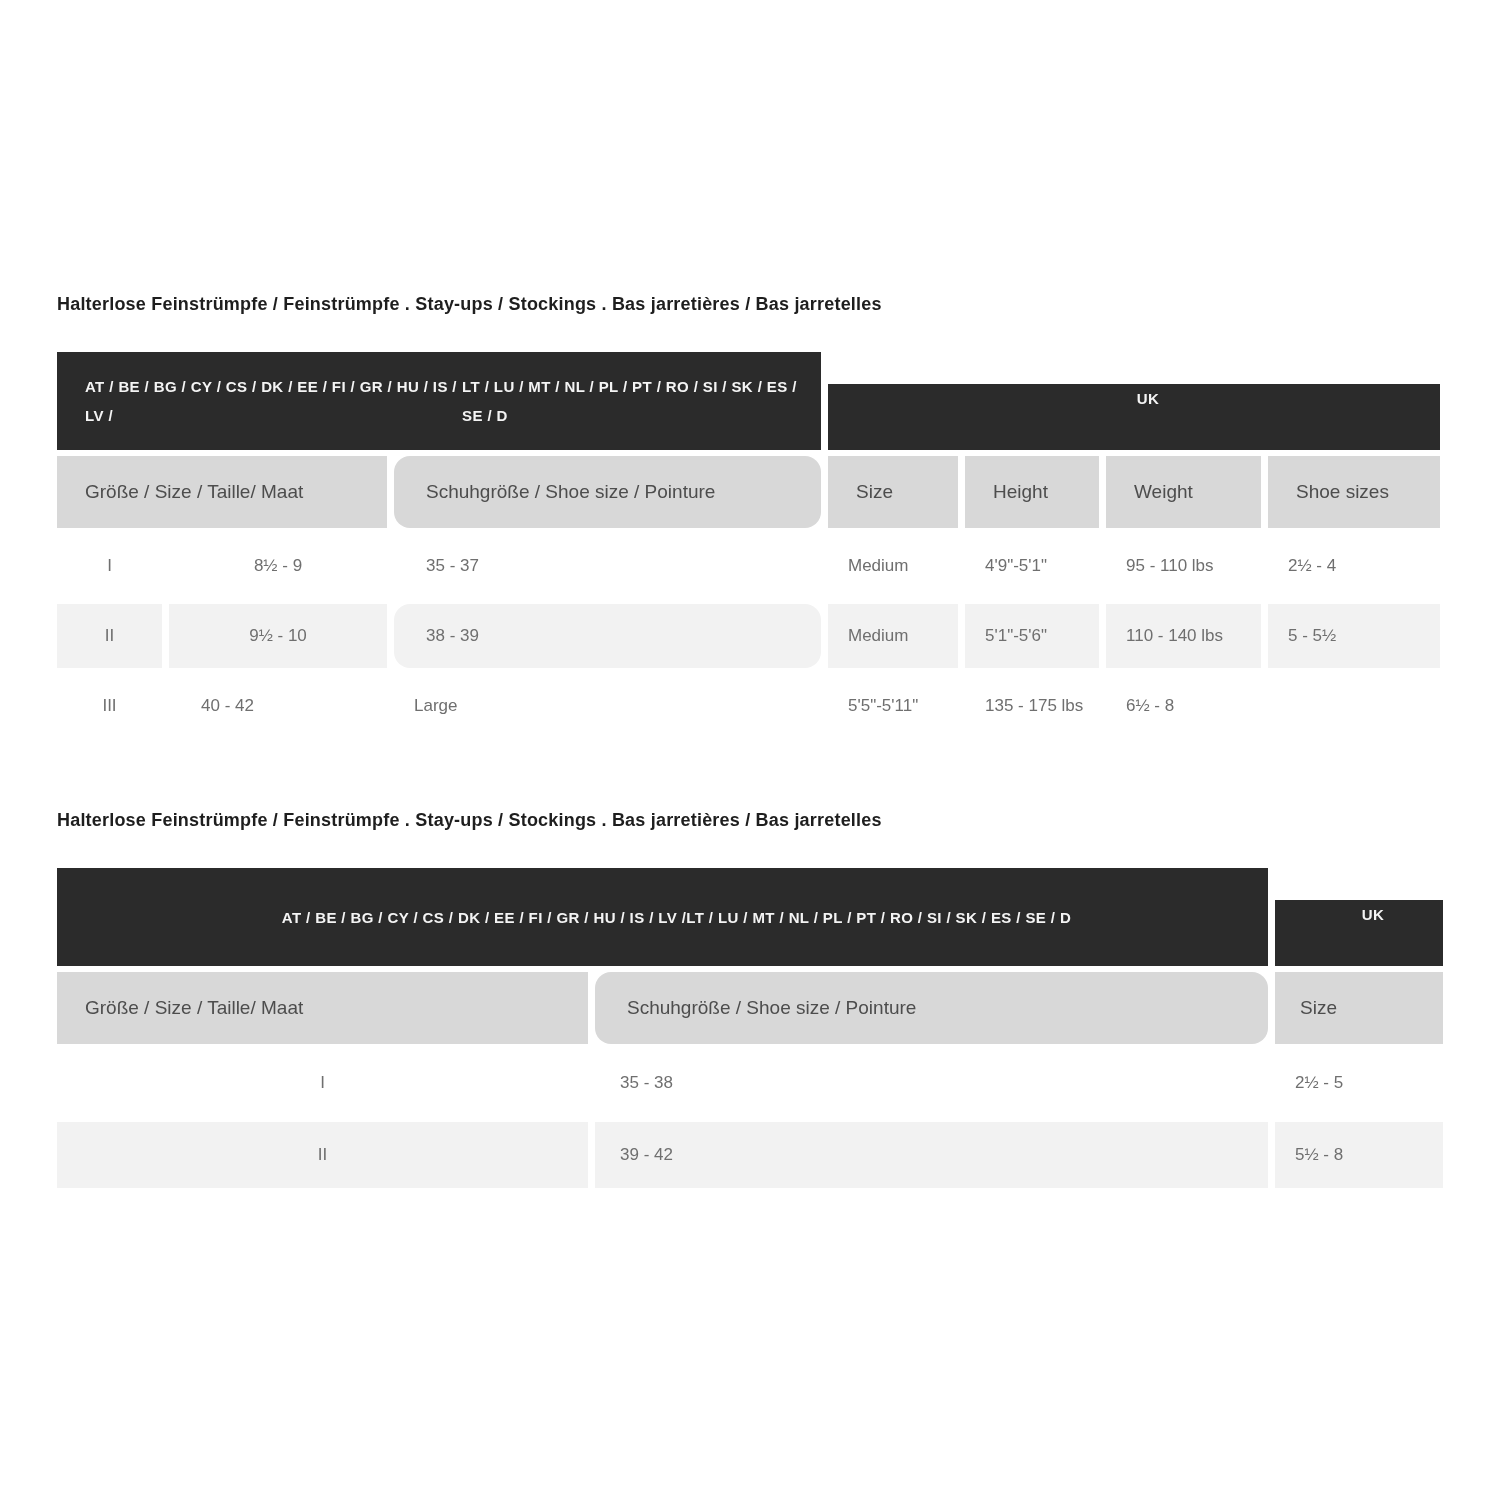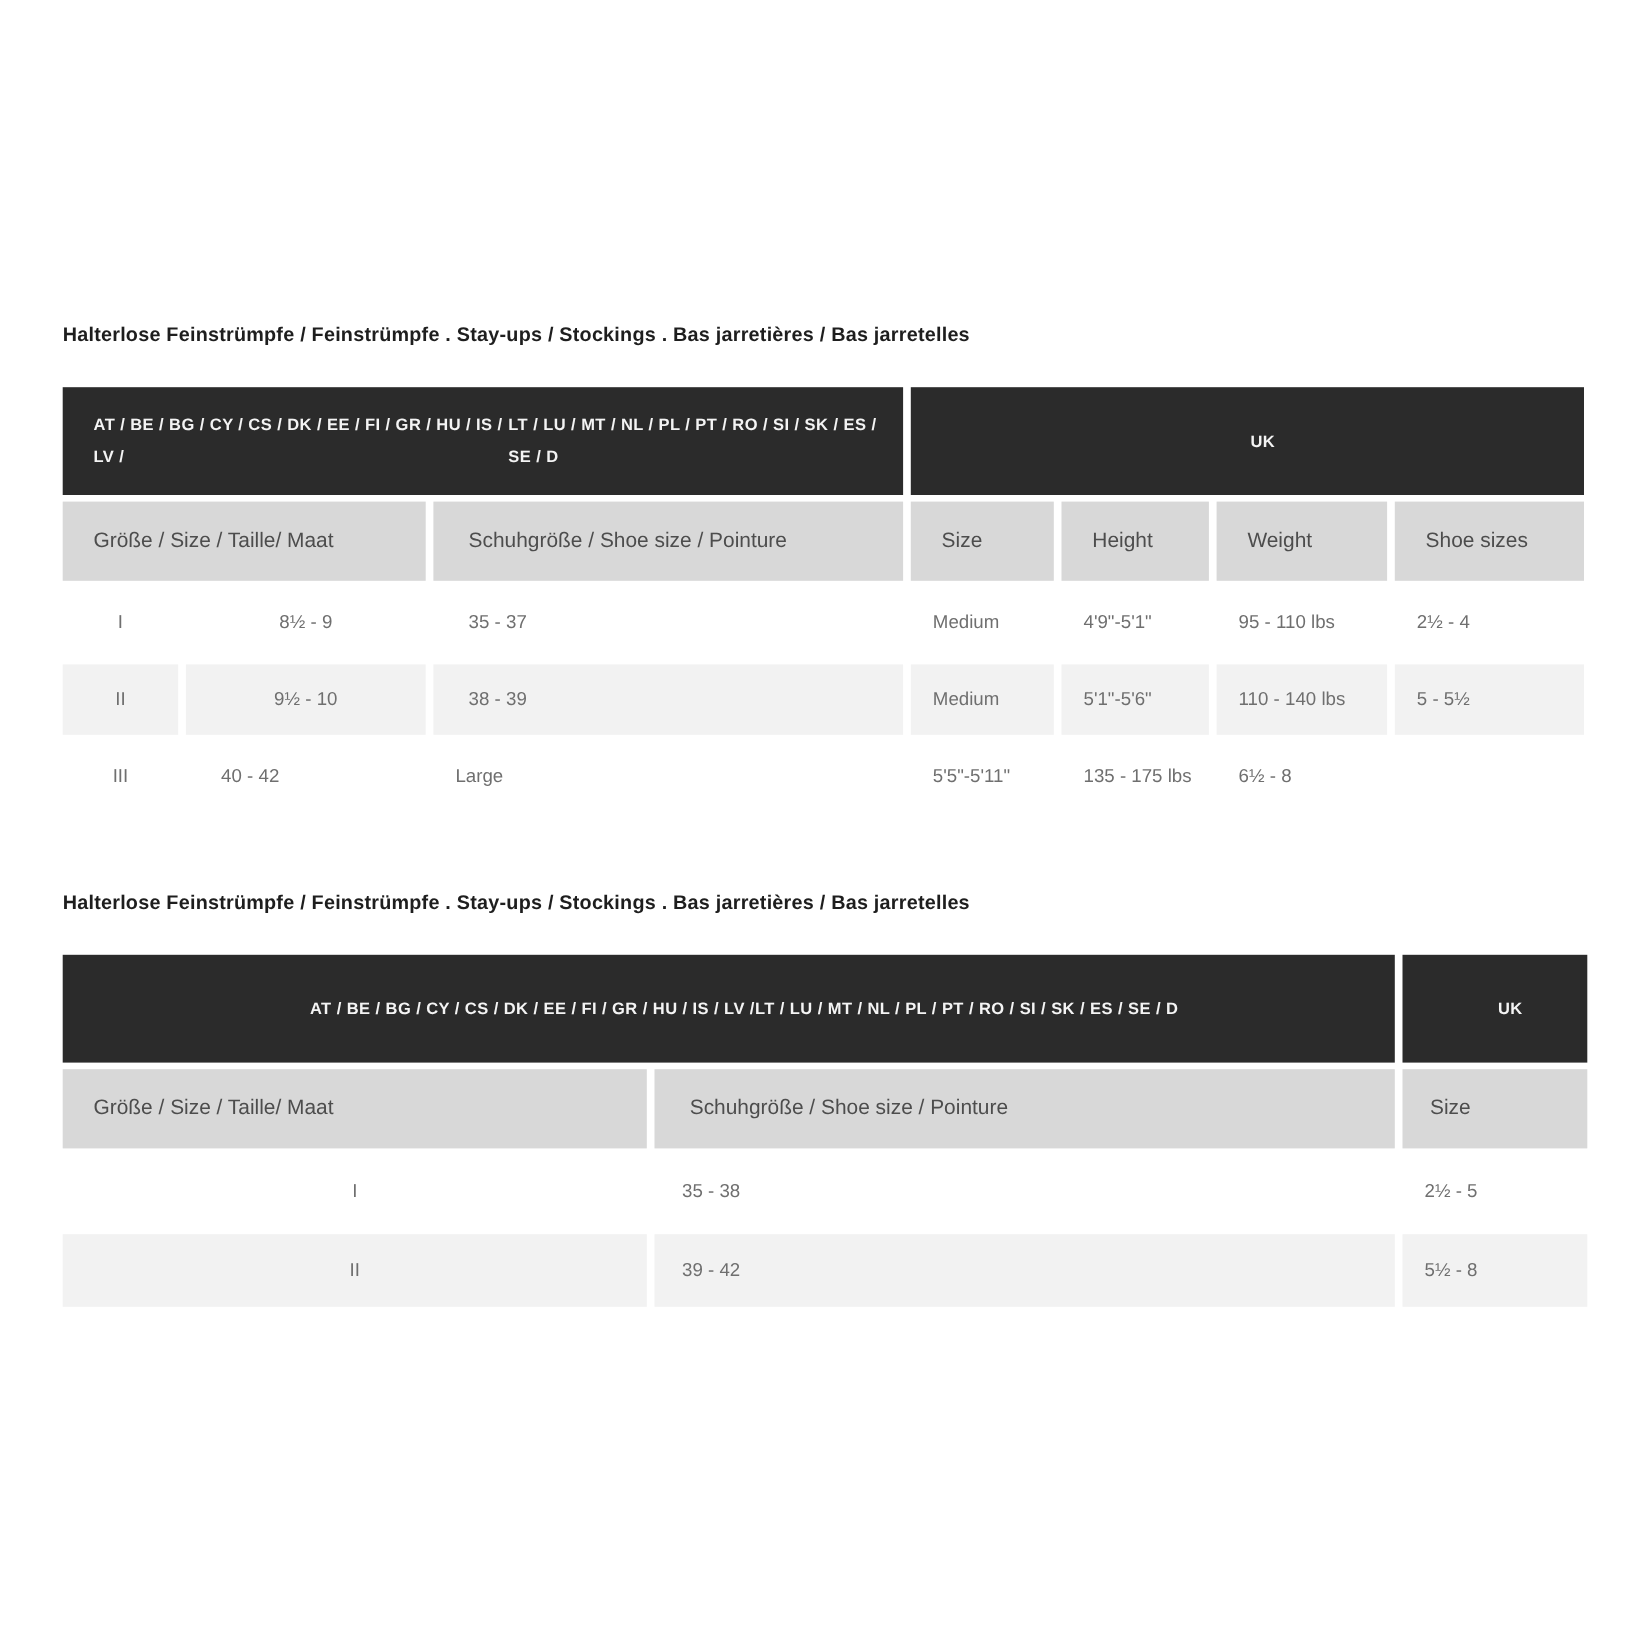--- a/index.html
+++ b/index.html
@@ -30,29 +30,29 @@
     grid-template-columns:531px 673px 168px;
     grid-template-rows:98px 72px 66px 66px;
   }
   .cell{display:flex;align-items:center;}
   .bar{
     background:var(--bar-bg);color:var(--bar-text);
     font-size:15px;font-weight:600;letter-spacing:.4px;
     flex-direction:row;align-items:center;justify-content:center;
     padding-left:28px;line-height:29px;
   }
-  .bar.single{flex-direction:row;align-items:center;}
+  .bar.single{flex-direction:row;align-items:flex-start;margin-top:32px;}
   .hdr{
     background:var(--header-bg);color:var(--header-text);
     font-size:19px;padding-left:28px;
   }
   .data{color:var(--data-text);font-size:17px;}
   .stripe{background:var(--stripe-bg);}
   .center{justify-content:center;}
-  .padA{padding-left:32px;}
+  .padA{padding-left:32px;border-radius:16px;}
   .padB{padding-left:20px;}
   .padC{padding-left:25px;}
   .span13{grid-column:1/4;}
   .span48{grid-column:4/8;}
   .span12{grid-column:1/3;}
   .span2-12{grid-column:1/3;}
 </style>
 </head>
 <body>
 

